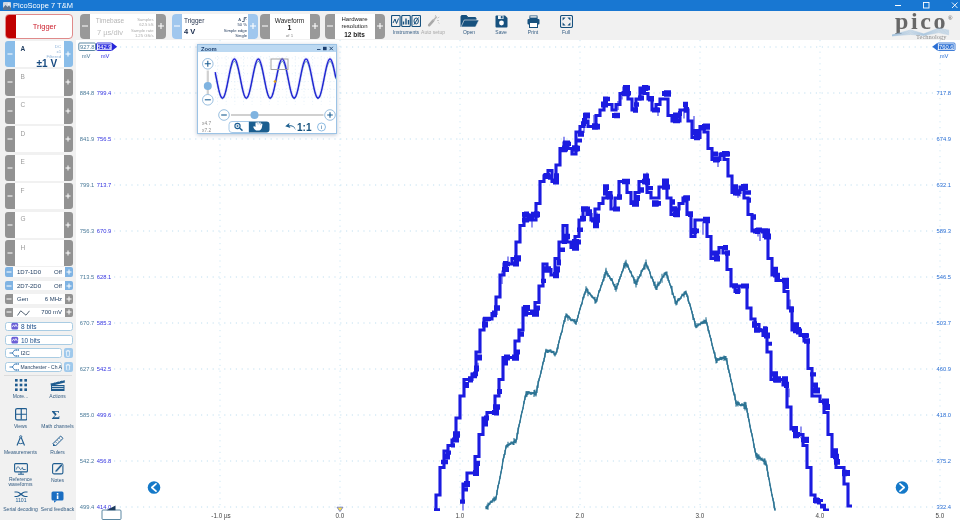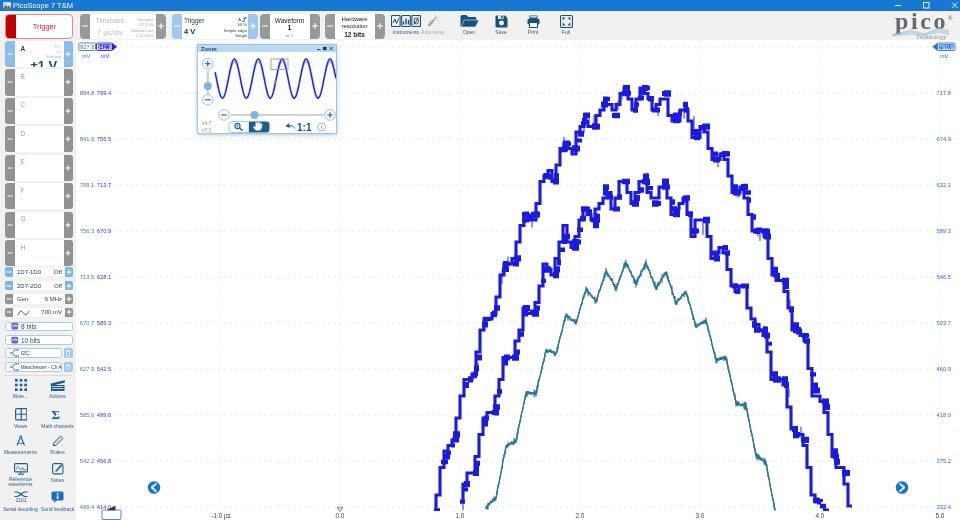--- a/index.html
+++ b/index.html
@@ -166,21 +166,21 @@
 <div class="abs" style="left:0;top:40px;width:76px;height:480px;background:#f1f1f1"></div>
 <div class="abs" style="left:5px;top:41.0px;width:68.2px;height:26.2px;border-radius:3px;overflow:hidden;display:flex">
     <div style="width:9.6px;background:#8abde9;position:relative;flex:none">
       <svg style="position:absolute;left:50%;top:50%;transform:translate(-50%,-50%)" width="6" height="6" viewBox="0 0 6 6">
         <path d="M0.5 3h5" stroke="#fff" stroke-width="1"></path>
       </svg>
     </div>
     <div style="width:49px;background:#fff;position:relative;flex:none">
       <span style="position:absolute;left:6px;top:3.5px;font-size:6.5px;font-weight:bold;color:#1c3a5e">A</span>
       <span style="position:absolute;right:2.5px;top:2.5px;font-size:4.4px;color:#8fb4da;text-align:right;line-height:5px">DC<br>x1<br>Filtered</span>
-      <span style="position:absolute;left:16px;top:16.5px;font-size:13px;font-weight:bold;color:#174a80">±1 V</span>
+      <span style="position:absolute;left:22px;top:16.5px;font-size:10px;font-weight:bold;color:#174a80">±1 V</span>
     </div>
     <div style="width:9.6px;background:#8abde9;position:relative;flex:none">
       <svg style="position:absolute;left:50%;top:50%;transform:translate(-50%,-50%)" width="6" height="6" viewBox="0 0 6 6">
         <path d="M0.5 3h5M3 0.5v5" stroke="#fff" stroke-width="1"></path>
       </svg>
     </div>
   </div>
 <div class="abs" style="left:5px;top:69.4px;width:68.2px;height:26.2px;border-radius:3px;overflow:hidden;display:flex">
     <div style="width:9.6px;background:#929292;position:relative;flex:none">
       <svg style="position:absolute;left:50%;top:50%;transform:translate(-50%,-50%)" width="6" height="6" viewBox="0 0 6 6">

